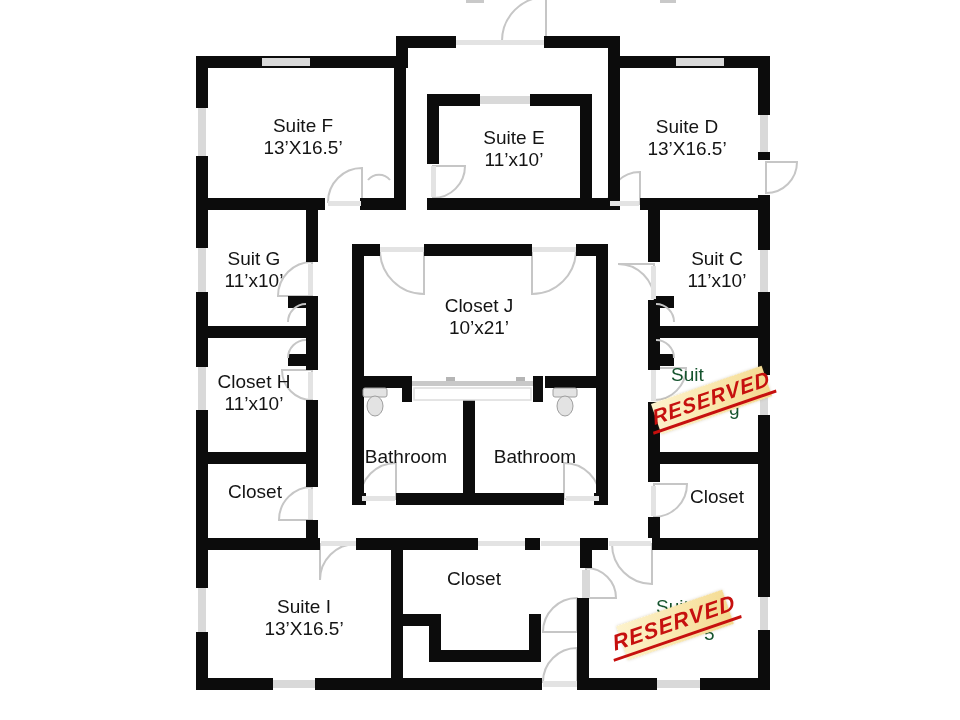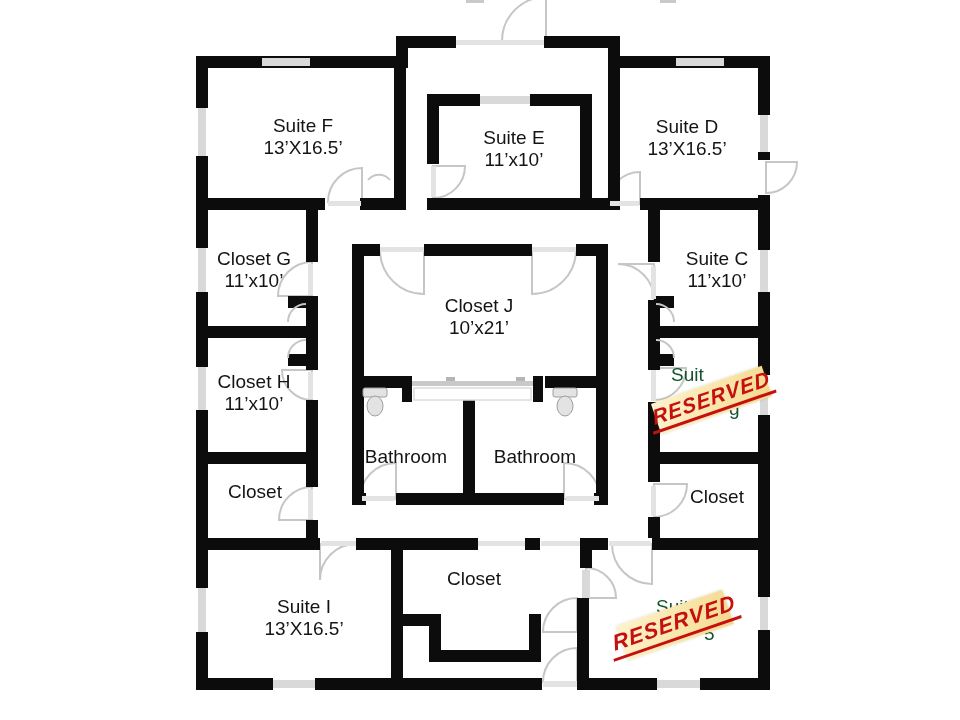--- a/index.html
+++ b/index.html
@@ -219,29 +219,29 @@
   </div>
   <div class="room-label" style="left:514px;top:149px">
     <span style="display:block">Suite E</span>
     <span style="display:block">11’x10’</span>
   </div>
   <div class="room-label" style="left:687px;top:138px">
     <span style="display:block">Suite D</span>
     <span style="display:block">13’X16.5’</span>
   </div>
   <div class="room-label" style="left:254px;top:270px">
-    <span style="display:block">Closet G</span>
+    <span style="display:block">Suit G</span>
     <span style="display:block">11’x10’</span>
   </div>
   <div class="room-label" style="left:479px;top:317px">
     <span style="display:block">Closet J</span>
     <span style="display:block">10’x21’</span>
   </div>
   <div class="room-label" style="left:717px;top:270px">
-    <span style="display:block">Suite C</span>
+    <span style="display:block">Suit C</span>
     <span style="display:block">11’x10’</span>
   </div>
   <div class="room-label" style="left:254px;top:393px">
     <span style="display:block">Closet H</span>
     <span style="display:block">11’x10’</span>
   </div>
   <div class="room-label" style="left:255px;top:492px">
     <span>Closet</span>
   </div>
   <div class="room-label" style="left:406px;top:457px">

